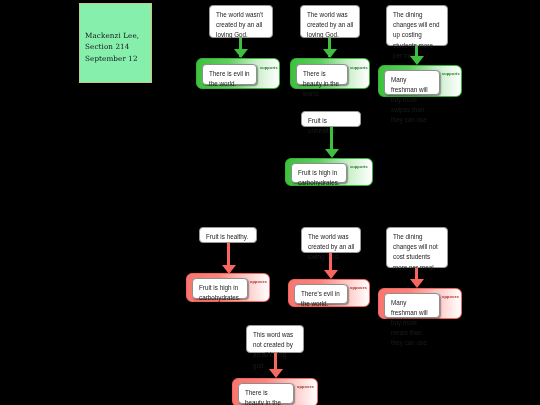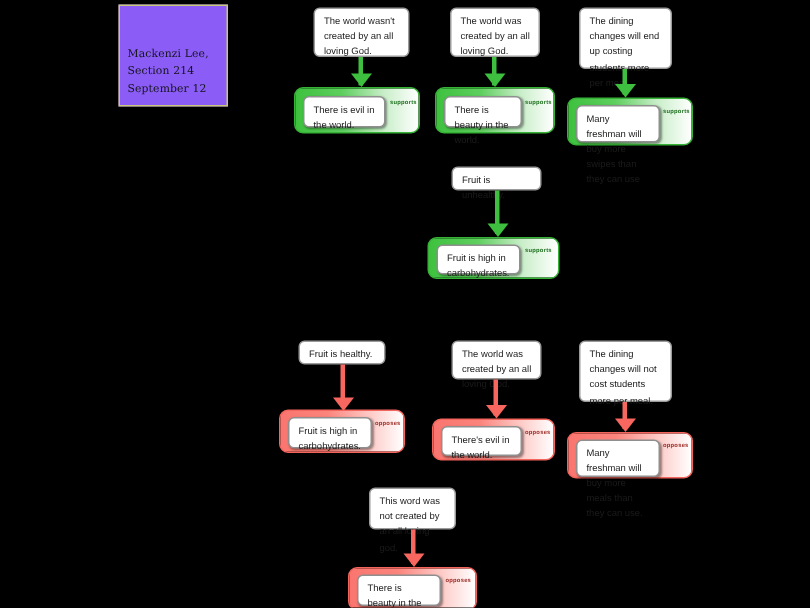--- a/index.html
+++ b/index.html
@@ -8,28 +8,28 @@
     background:#000000;
     font-family:"Liberation Sans", sans-serif;
     overflow:hidden;
     position:relative;
   }
   #canvas{position:absolute;left:0;top:0;width:540px;height:405px;}
 
   
   .sticky{
     position:absolute;
-    background:#8b5cf6;
+    background:#86efac;
     border:1px solid #c9c97e;
     box-shadow:1px 1px 2px rgba(0,0,0,.5);
     font-family:"DejaVu Serif", serif;
     font-size:7.2px;
     line-height:1.55;
     color:#14141a;
-    padding:4px 6px 6px 5px;
+    padding:4px 6px 18px 5px;
     white-space:pre-line;
     letter-spacing:.1px;
   }
   .sticky .fold{
     position:absolute;right:1px;top:1px;
     width:0;height:0;
     border-left:4px solid transparent;
     border-top:4px solid #dadа8f;
     border-top-color:#d8d88d;
   }

